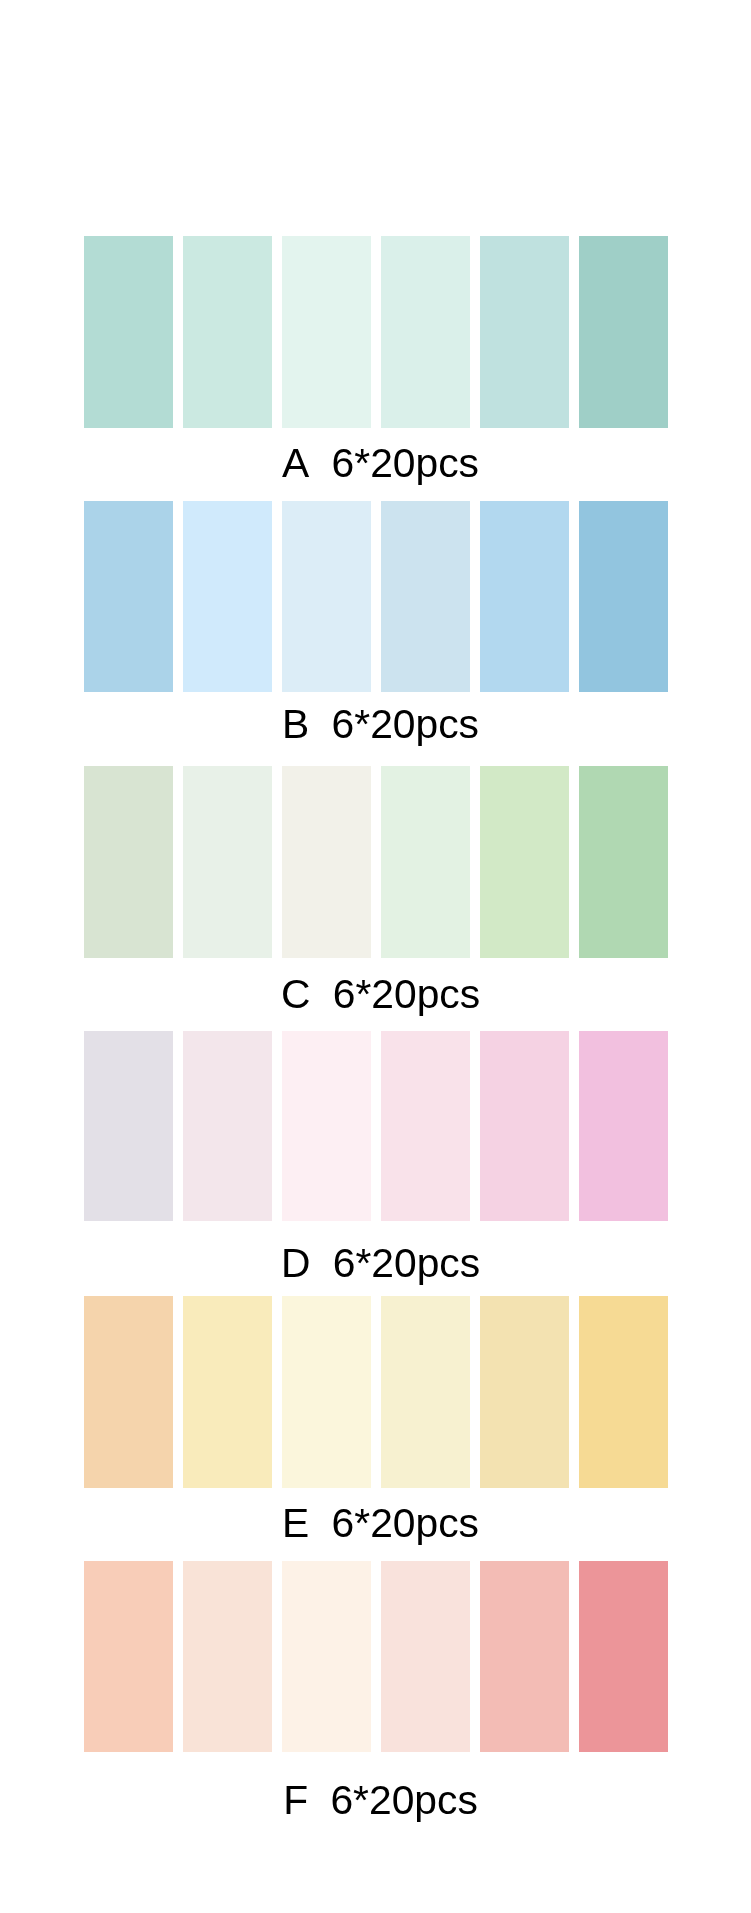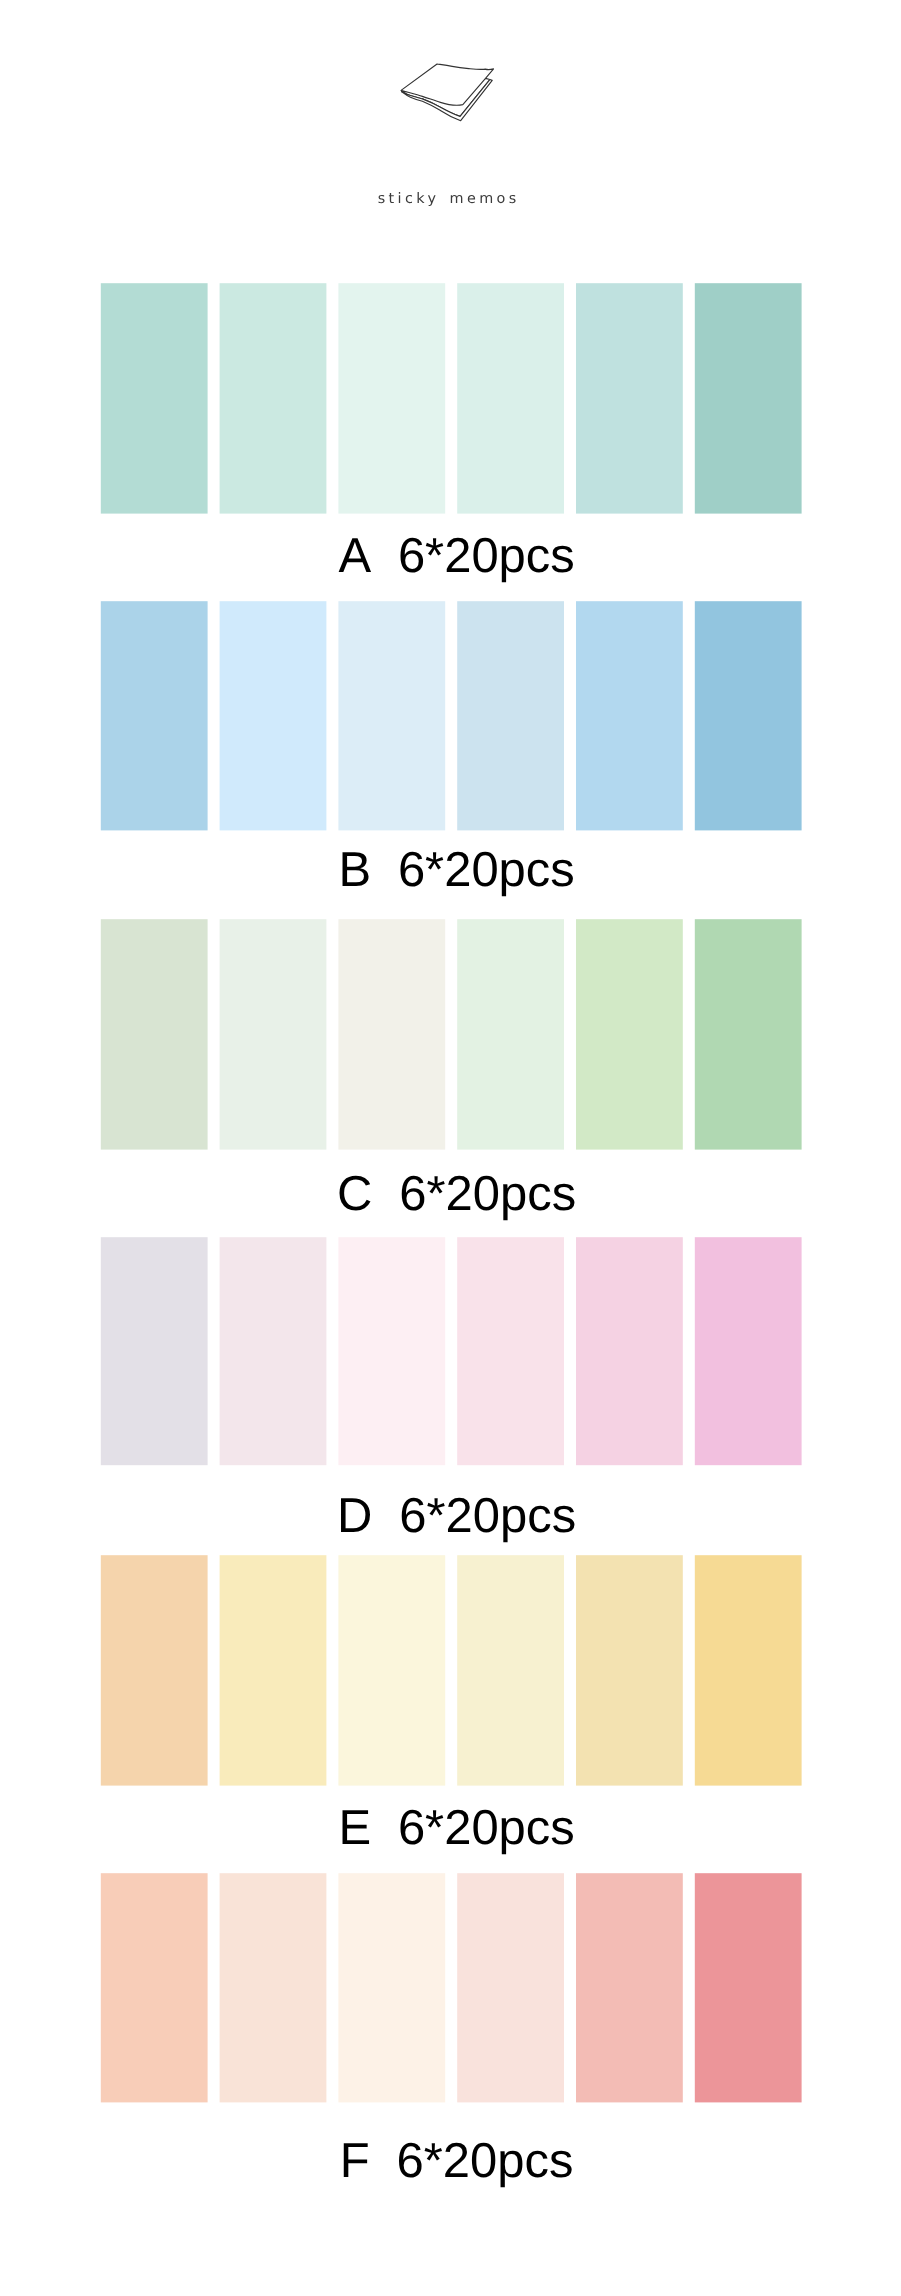--- a/index.html
+++ b/index.html
@@ -13,33 +13,20 @@
   .swatch-grid{display:flex;gap:9.8px;width:585px;}
   .swatch{width:89.17px;height:100%;}
   .row-label{position:absolute;left:5px;width:751px;text-align:center;font-family:"Liberation Sans",sans-serif;font-size:40.8px;line-height:1;color:#000;transform:translateZ(0);white-space:pre;}
   .row-label .gap{letter-spacing:11px;}
 </style>
 </head>
 <body>
 
 <div class="page" style="background-color: rgb(255, 255, 255);">
 
-  <div class="brand-header">
-  <div class="brand-icon">
-<svg viewBox="0 0 88 58" width="88" height="58">
-<g fill="#ffffff" stroke="#333333" stroke-width="0.95" stroke-linejoin="round" stroke-linecap="round">
-  <path d="M6.6 29.9 C8.5 30.9 10.0 32.4 14.0 33.6 C17.5 34.7 21.0 35.6 24.0 36.4 C31.5 39.3 36.0 41.6 39.0 43.3 C45.0 46.6 51.5 49.6 55.4 51.0 L80.2 20.3 L76.6 19.3 L7.0 30.6 L6.6 29.9 Z"></path>
-  <path d="M7.0 30.6 C8.8 31.7 10.0 33.3 14.0 35.0 C17.5 36.5 21.0 37.6 24.0 38.4 C31.5 41.5 36.2 44.4 39.0 46.1 C45.4 50.3 51.7 53.1 55.9 54.6 L82.2 21.0 L80.2 20.3 L55.4 51.0 C51.5 49.6 45.0 46.6 39.0 43.3 C36.0 41.6 31.5 39.3 24.0 36.4 C21.0 35.6 17.5 34.7 14.0 33.6 C10.0 32.4 8.5 30.9 6.6 29.9 Z"></path>
-  <path d="M36.2 7.3 L6.2 29.3 C13.0 31.2 19.5 32.8 24.0 34.3 C29.5 36.1 34.5 37.9 39.0 39.3 C46.0 41.5 53.0 42.2 57.7 41.2 L76.6 19.3 L83.3 11.4 C80.5 12.1 78.2 12.2 76.5 11.6 C72.5 12.2 67.0 11.6 62.7 11.2 C57.5 10.7 52.0 9.9 48.8 9.3 C44.0 8.4 39.5 7.8 36.2 7.3 Z"></path>
-</g>
-</svg>
-  </div>
-
-  <div class="brand-title">sticky memos</div>
-  </div>
 
 <div class="swatch-row" style="top:236px;height:192px">
   <div class="swatch-grid" style="height:192px">
     <div class="swatch" style="background-color: rgb(179, 220, 212);"></div>
         <div class="swatch" style="background-color: rgb(203, 233, 225);"></div>
         <div class="swatch" style="background-color: rgb(227, 244, 238);"></div>
         <div class="swatch" style="background-color: rgb(218, 240, 234);"></div>
         <div class="swatch" style="background-color: rgb(191, 225, 223);"></div>
         <div class="swatch" style="background-color: rgb(159, 207, 199);"></div>
   </div>

